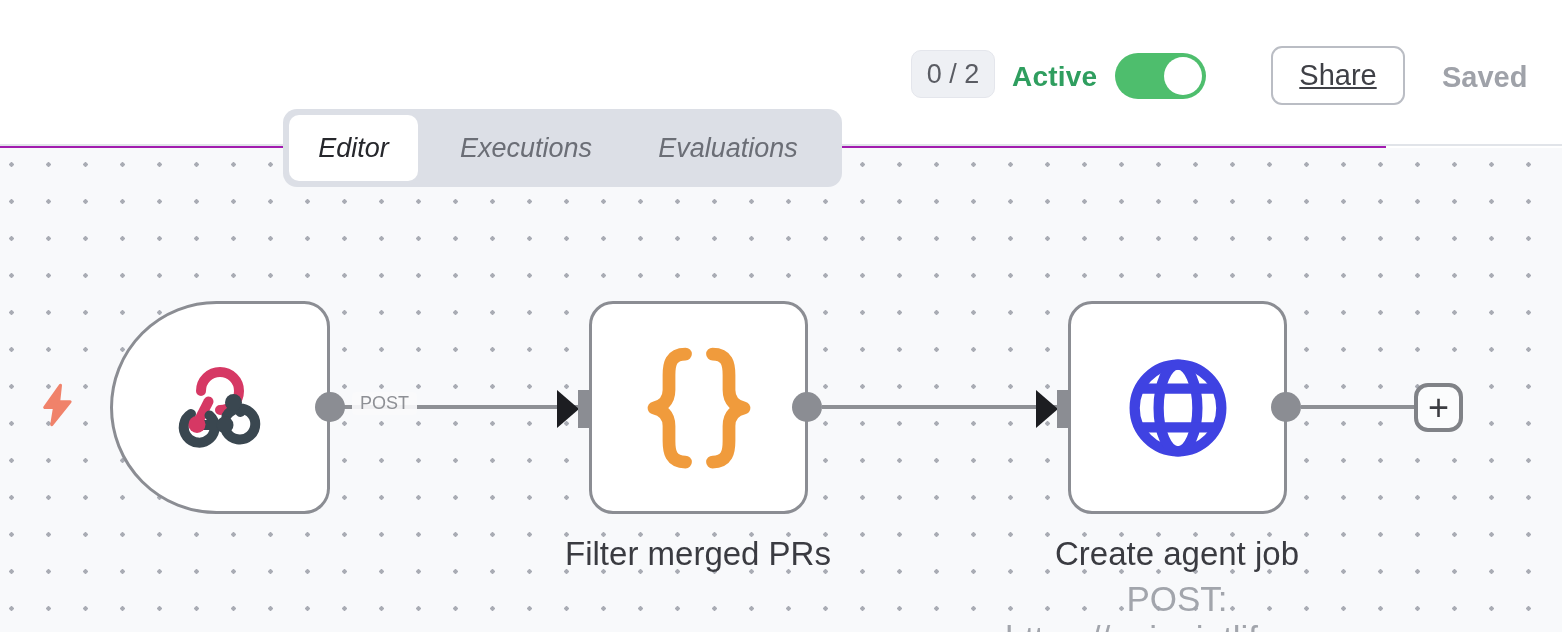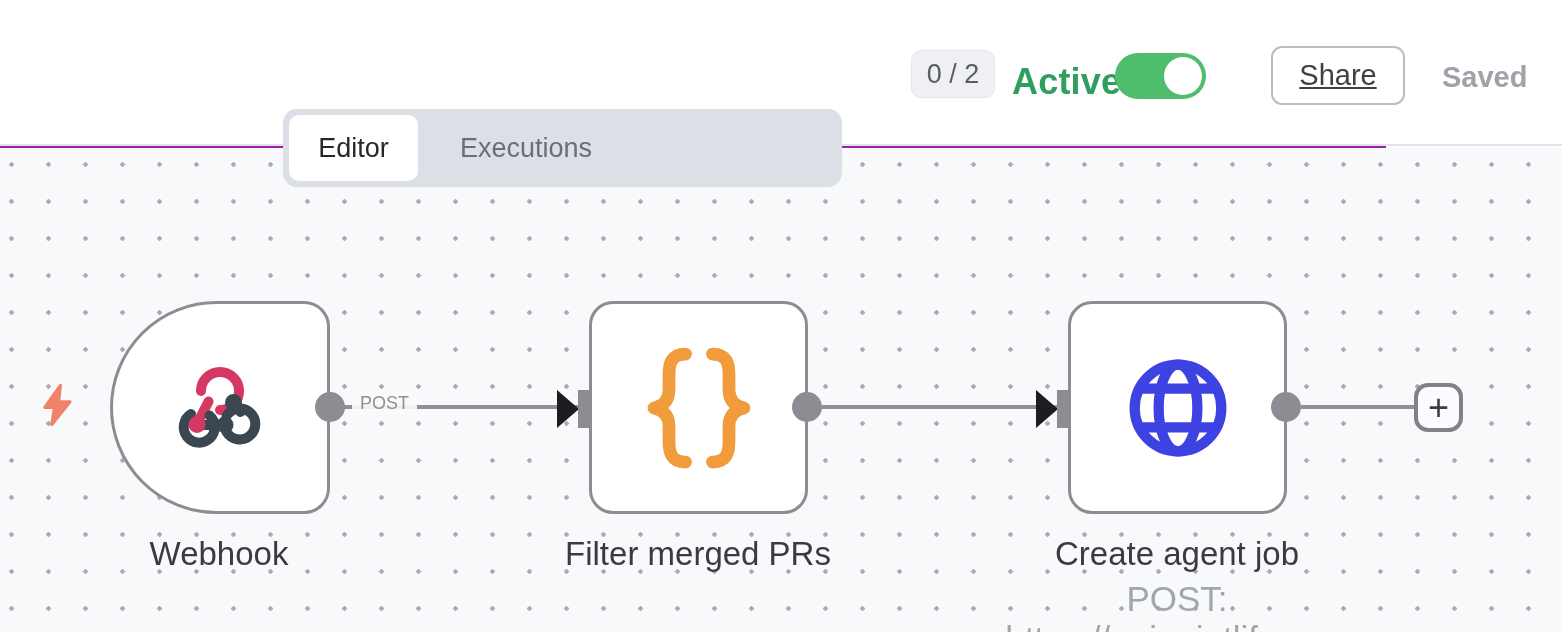--- a/index.html
+++ b/index.html
@@ -7,37 +7,37 @@
     font-family:"Liberation Sans", sans-serif; background:#ffffff; }
   #stage { position:relative; width:1386px; height:632px; background:#a21caf;margin-top:15px; }
 
   
   .topbar { position:absolute; left:0; top:0; width:1562px; height:131px;
     background:#ffffff; border-bottom:2px solid #e1e4e9; }
   .issues-badge { position:absolute; left:911px; top:35px; width:84px; height:48px;
     background:#eef0f4; border:1px solid #e4e6ec; border-radius:10px;
     display:flex; align-items:center; justify-content:center;
     font-size:27px; color:#5a5c63; }
-  .active-label { position:absolute; left:1012px; top:46px; font-size:36px;
+  .active-label { position:absolute; left:1012px; top:46px; font-size:28px;
     color:#2f9e5f; font-weight:700; letter-spacing:.2px; }
   .toggle { position:absolute; left:1115px; top:38px; width:91px; height:46px;
     background:#4ebe6d; border-radius:23px; cursor:pointer; }
   .toggle .knob { position:absolute; right:4px; top:4px; width:38px; height:38px;
     background:#ffffff; border-radius:50%; }
   .share-btn { position:absolute; left:1271px; top:31px; width:134px; height:59px;
     background:#ffffff; border:2px solid #babdc4; border-radius:11px;
     display:flex; align-items:center; justify-content:center;
     font-size:29px; color:#3f4046; cursor:pointer;text-decoration:underline; }
   .saved-label { position:absolute; left:1442px; top:46px; font-size:29px;
     color:#9fa2a9; font-weight:700; }
 
   
   .tabbar { position:absolute; left:283px; top:94px; width:559px; height:78px;
     background:#dcdfe6; border-radius:14px; display:flex; align-items:center;
-    padding:0 6px; z-index:5; }
+    padding:0 6px; z-index:5;font-style:italic; }
   .tab { display:flex; align-items:center; justify-content:center;
     height:66px; font-size:27px; color:#6b6e76; cursor:pointer; border-radius:10px; }
   .tab.active { background:#ffffff; color:#26272c; width:129px; }
   .tab.t2 { width:216px;text-align:right; } .tab.t3 { width:188px; }
 
   
   .canvas { position:absolute; left:0; top:133px; width:1562px; height:499px;
     background-color:#f8f9fb;
     background-image:radial-gradient(circle, #a9acb4 2px, transparent 2.4px);
     background-size:37px 37px; background-position:-7px -2px; }
@@ -98,20 +98,21 @@
     <div class="toggle">
       <div class="knob"></div>
     </div>
     <div class="share-btn">Share</div>
     <div class="saved-label">Saved</div>
   </div>
 
   <div class="tabbar">
     <div class="tab active">Editor</div>
     <div class="tab t2">Executions</div>
+    <div class="tab t3">Evaluations</div>
   </div>
 
   <div class="canvas">
 
     <svg class="bolt" viewBox="0 0 24 24">
       <path d="M13.2 2.2 L5.4 13.2 H10.3 L8.9 21.8 L18.0 10.4 H12.3 L13.2 2.2 Z" fill="#f0826a" stroke="#f0826a" stroke-width="1.6" stroke-linejoin="round"></path>
     </svg>
 
     <div class="wire w1"></div>
     <div class="wire w2"></div>
@@ -157,18 +158,17 @@
           <ellipse cx="50" cy="50" rx="17" ry="38"></ellipse>
           <path d="M 16.5 33 L 83.5 33"></path>
           <path d="M 16.5 67 L 83.5 67"></path>
         </g>
       </svg>
     </div>
     <div class="out-dot o3"></div>
 
     <div class="add-btn">+</div>
 
-    <div class="node-label l1">Webhook</div>
     <div class="node-label l3">Create agent job</div>
     <div class="node-label l2">Filter merged PRs</div>
     <div class="node-sub">POST: https://api.mintlify.co...</div>
   </div>
 </div>
 
 </body></html>

